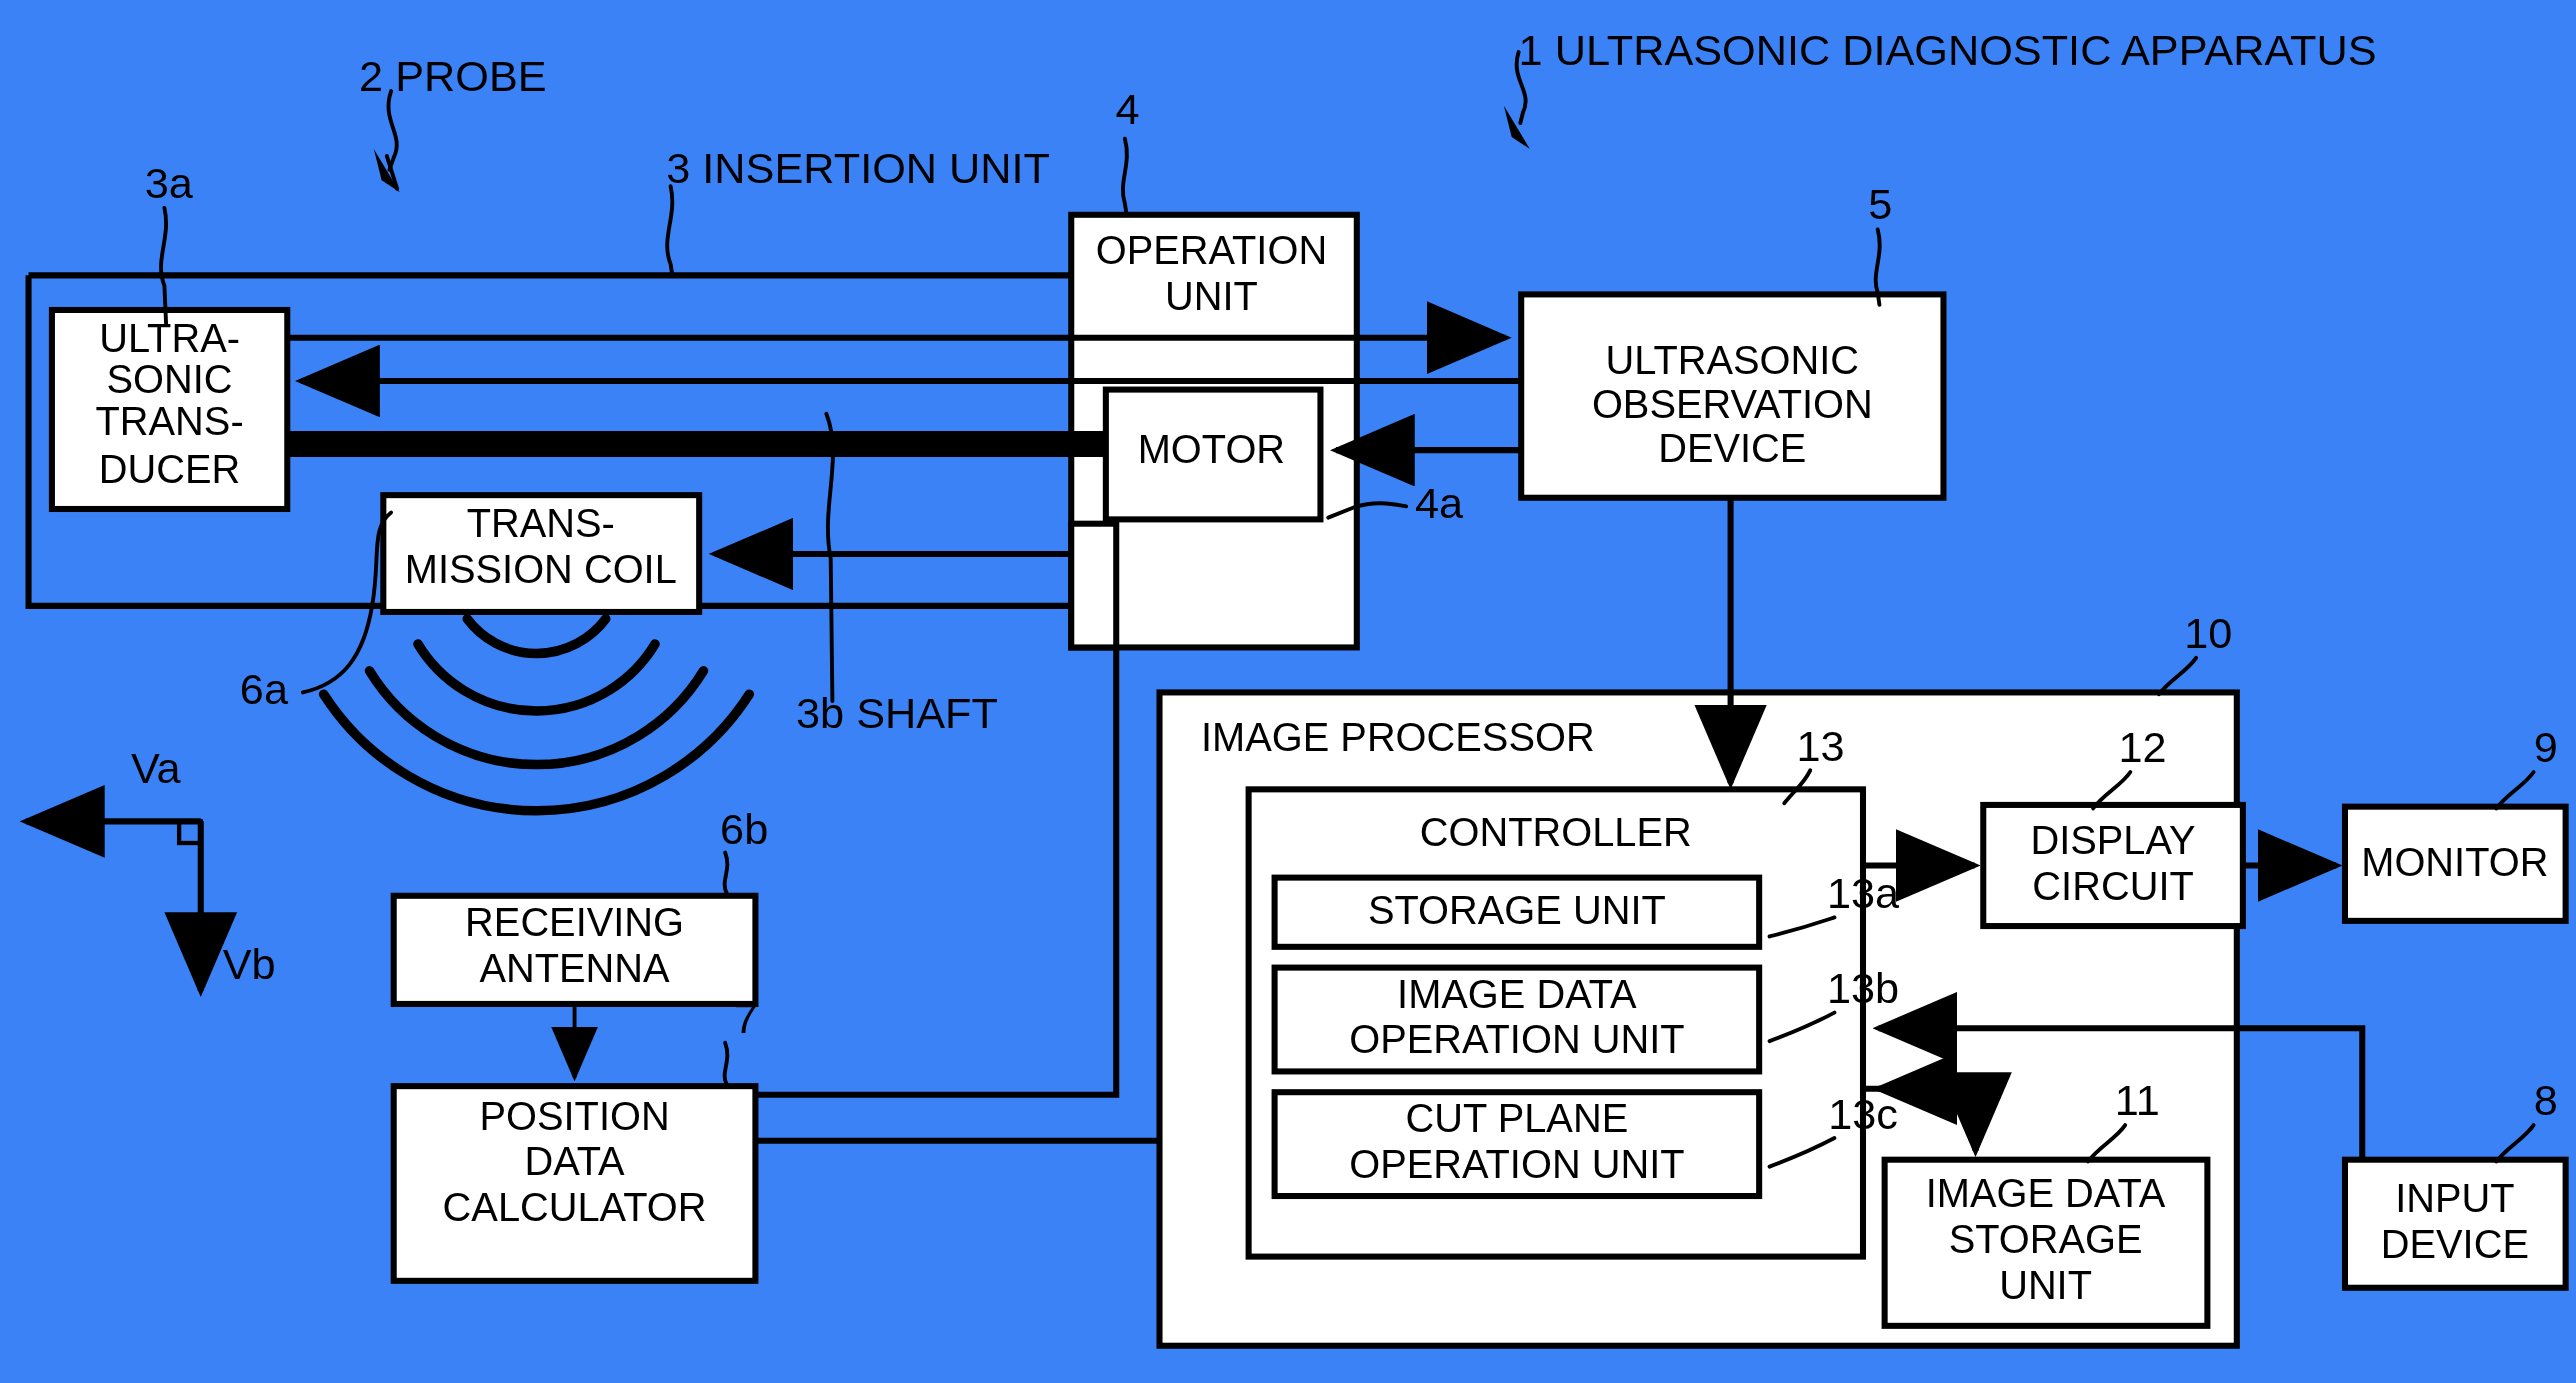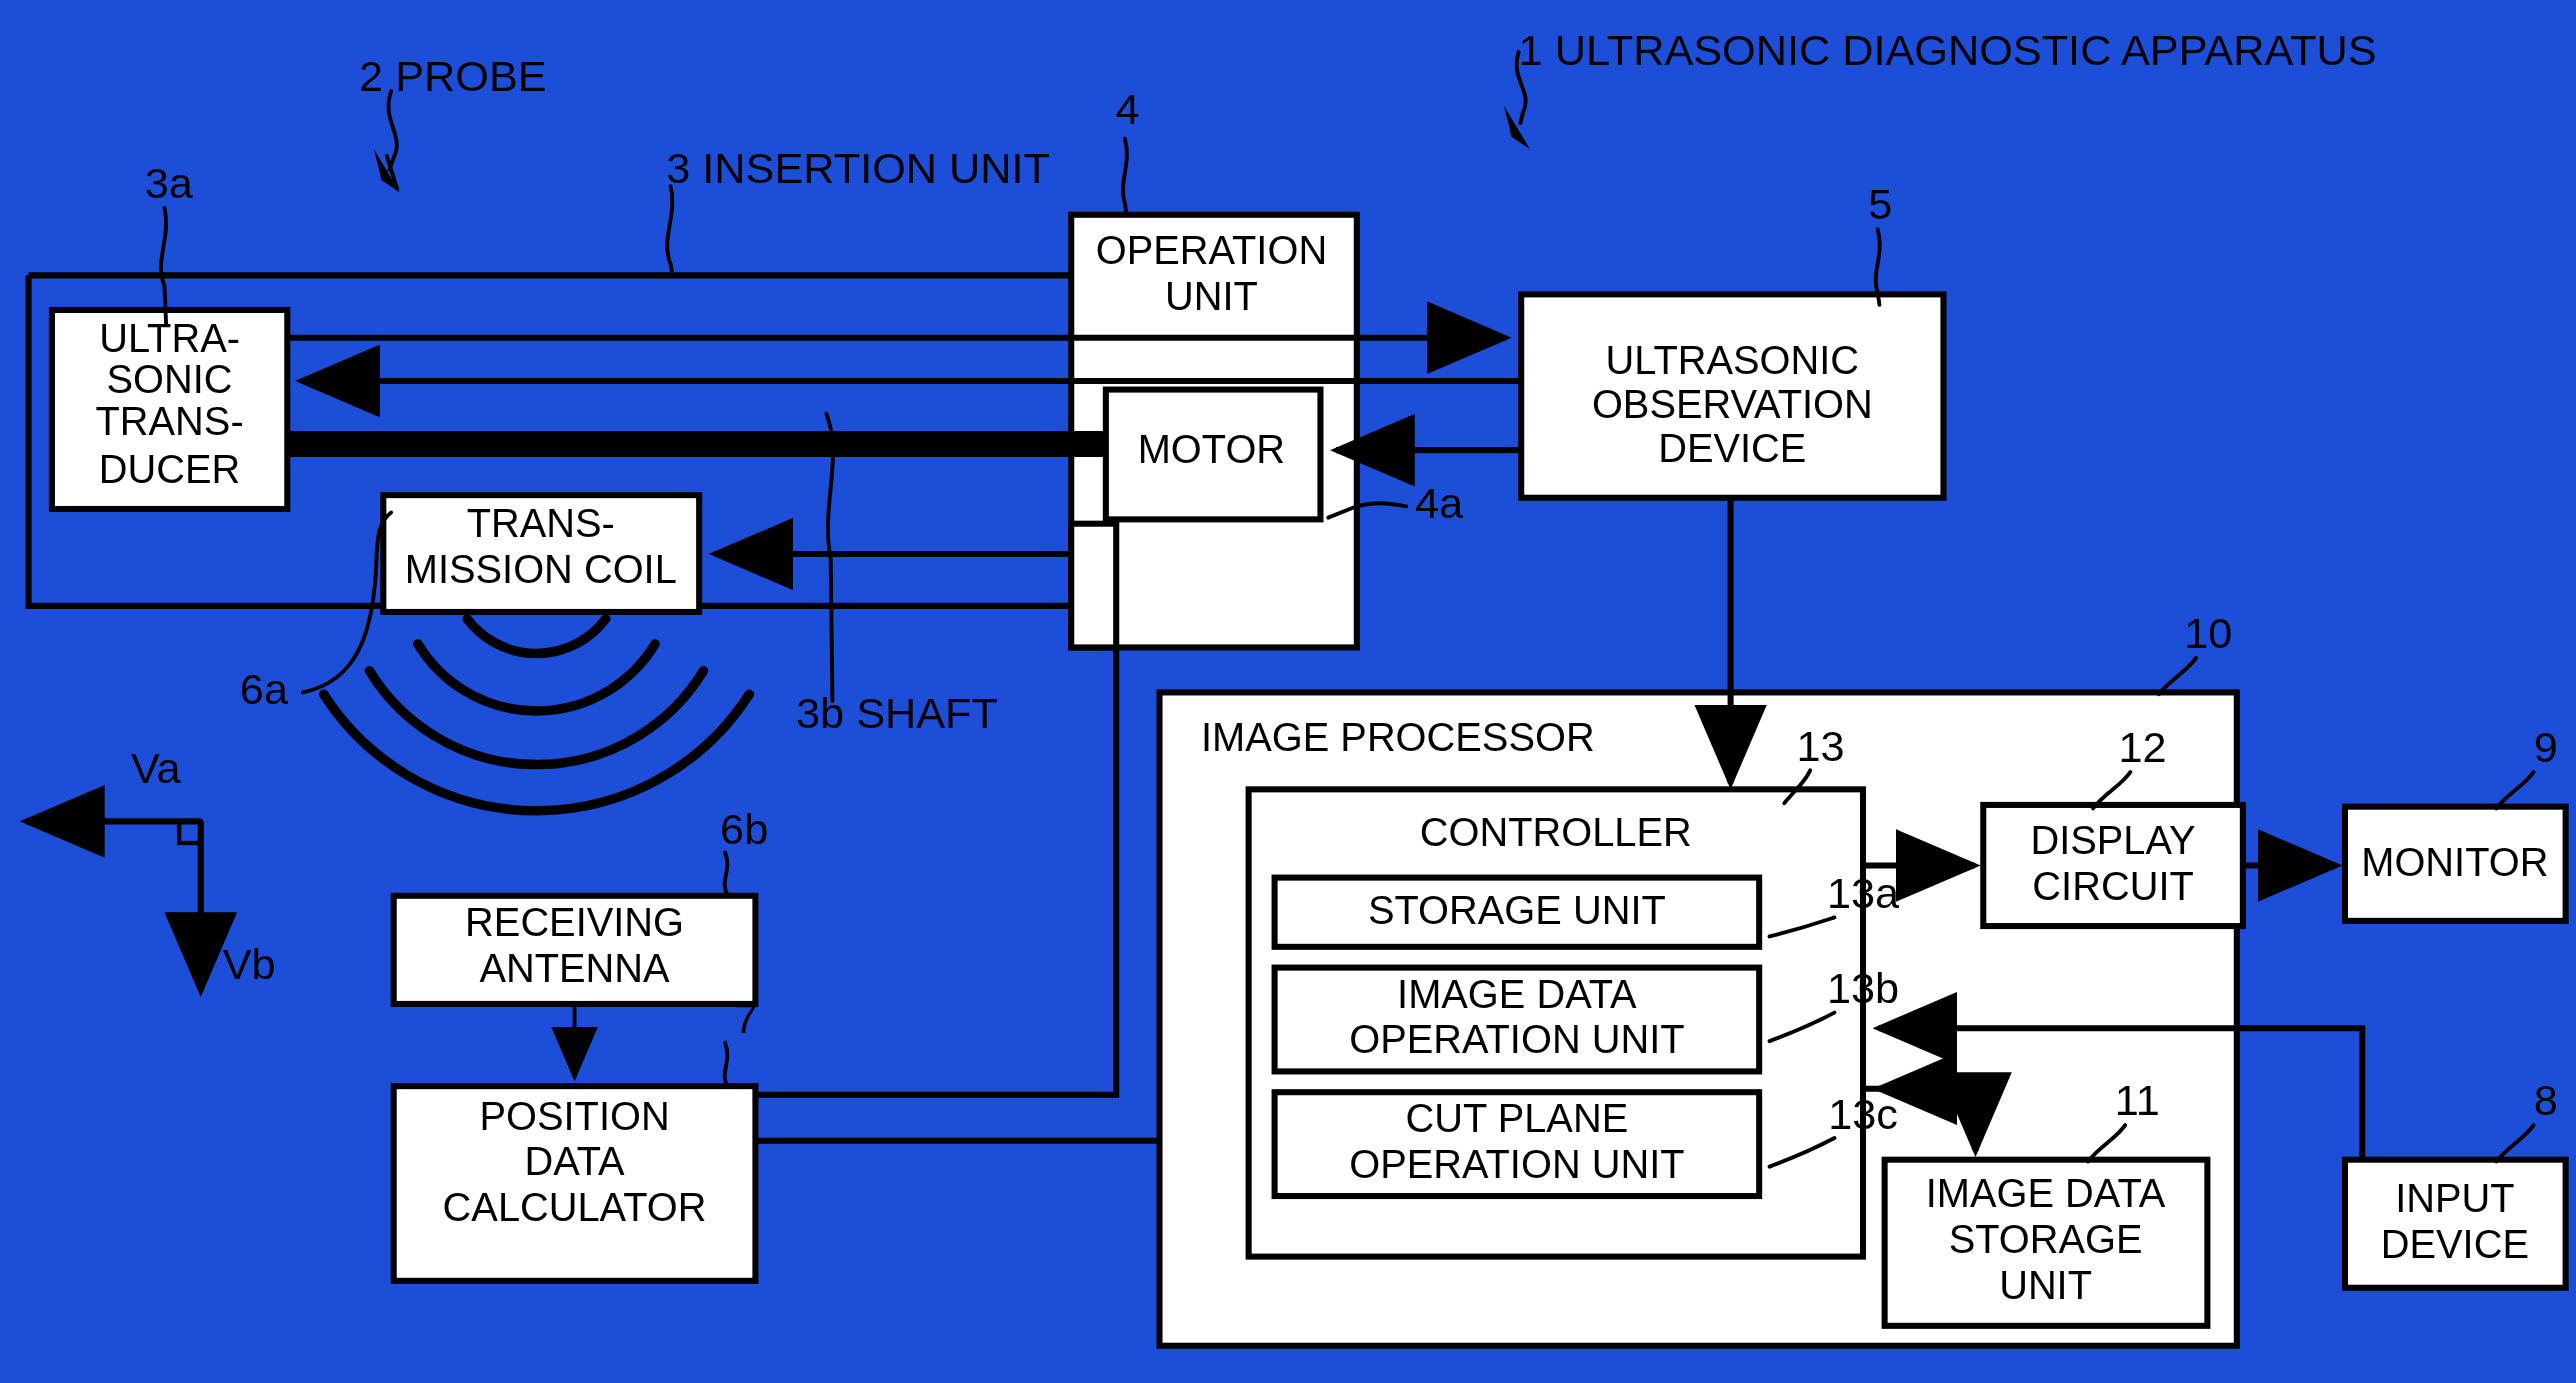--- a/index.html
+++ b/index.html
@@ -4,21 +4,21 @@
 <style>
   html, body {
     margin: 0;
     padding: 0;
     background: #ffffff;
   }
   #stage {
     position: relative;
     width: 2576px;
     height: 1384px;
-    background: #1d4ed8;
+    background: #3b82f6;
     font-family: "Liberation Sans", sans-serif;
     overflow: hidden;
   }
   svg#diagram {
     position: absolute;
     left: 0;
     top: 0;
     width: 2576px;
     height: 1384px;
   }

